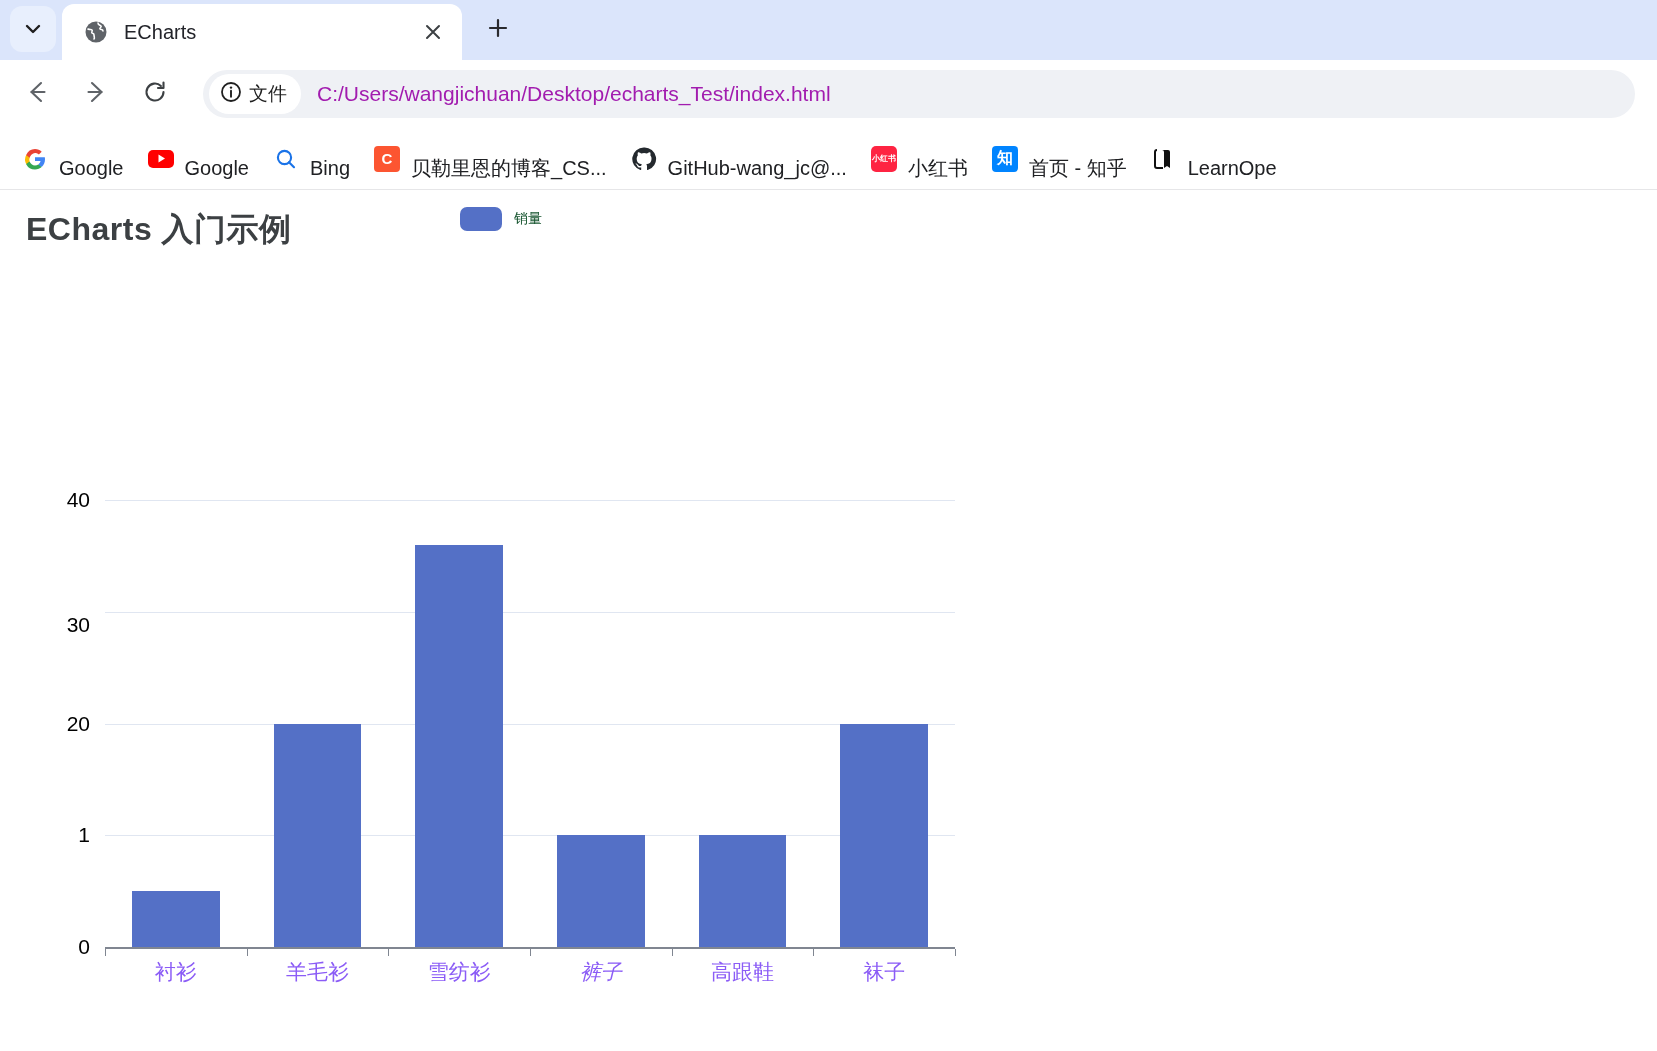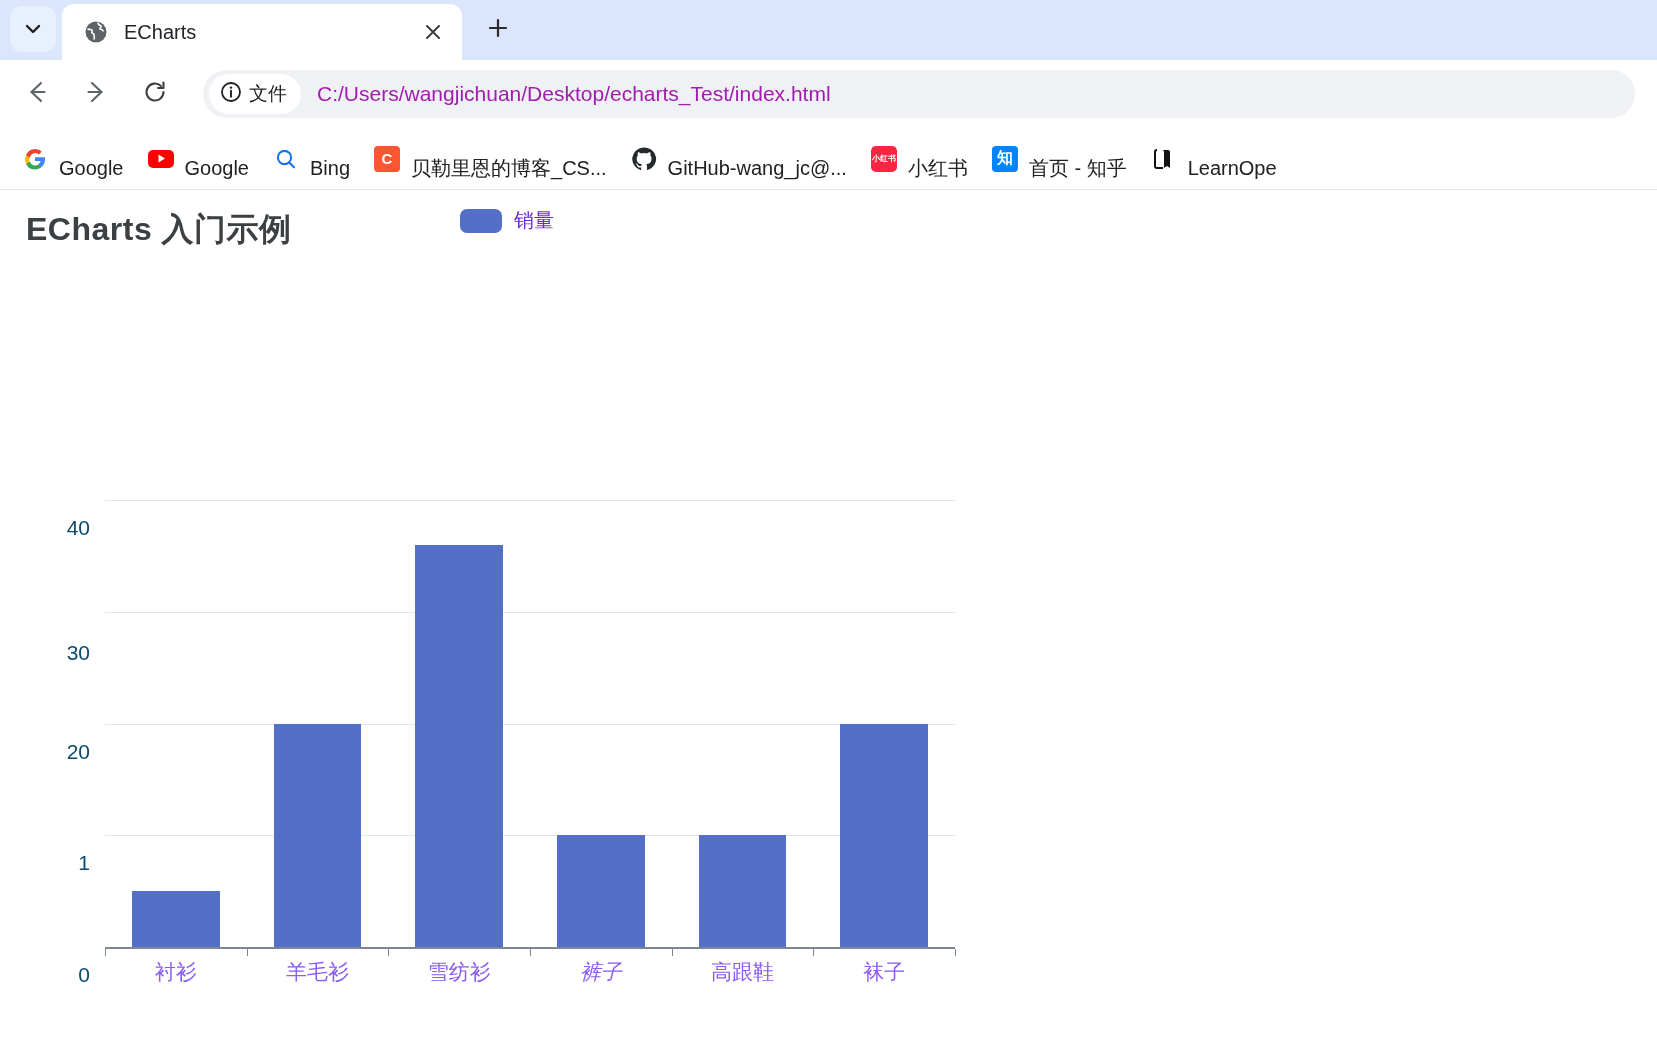--- a/index.html
+++ b/index.html
@@ -166,21 +166,21 @@
     position: absolute;
     left: 460px; top: 17px;
     display: flex; align-items: center;
     cursor: pointer;
   }
   .legend-swatch {
     width: 42px; height: 24px;
     border-radius: 7px;
     margin-right: 12px;
   }
-  .legend-label { font-size: 20px; color: #6d28d9; }
+  .legend-label { font-size: 14px; color: #14532d; }
 
   .plot {
     position: absolute;
     left: 105px; top: 310px;
     width: 850px; height: 447px;
   }
   .gridline {
     position: absolute;
     left: 0; width: 100%;
     height: 1px;
@@ -196,24 +196,23 @@
     position: absolute;
     width: 1px; height: 7px;
     background: #808691;
     top: 759px;
   }
   .ytick-label {
     position: absolute;
     right: 0;
     transform: translateY(-50%);
     font-size: 21px;
-    color: #0c4a6e;
+    color: #000000;
     text-align: right;
     width: 40px;
-    margin-top: 28px;
   }
   .ytick-wrap { position: absolute; left: 50px; top: 310px; width: 40px; height: 447px; }
   .bar {
     position: absolute;
     bottom: 0;
     background: #5470c6;
   }
   .bar-layer { position: absolute; left: 105px; top: 310px; width: 850px; height: 447px; }
   .xlabel {
     position: absolute;

